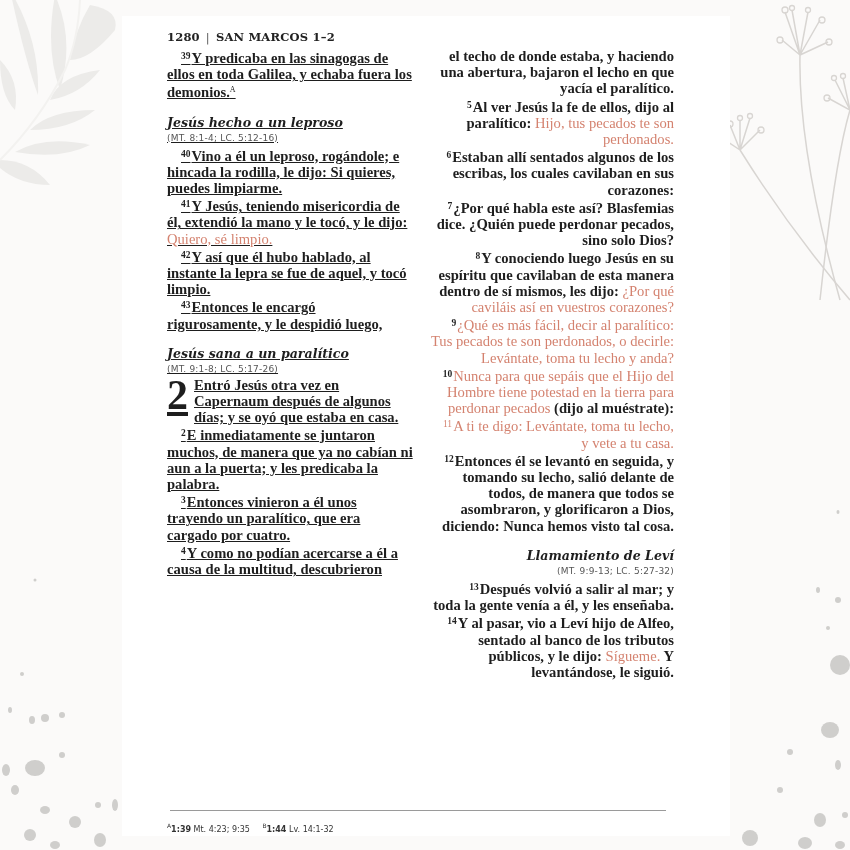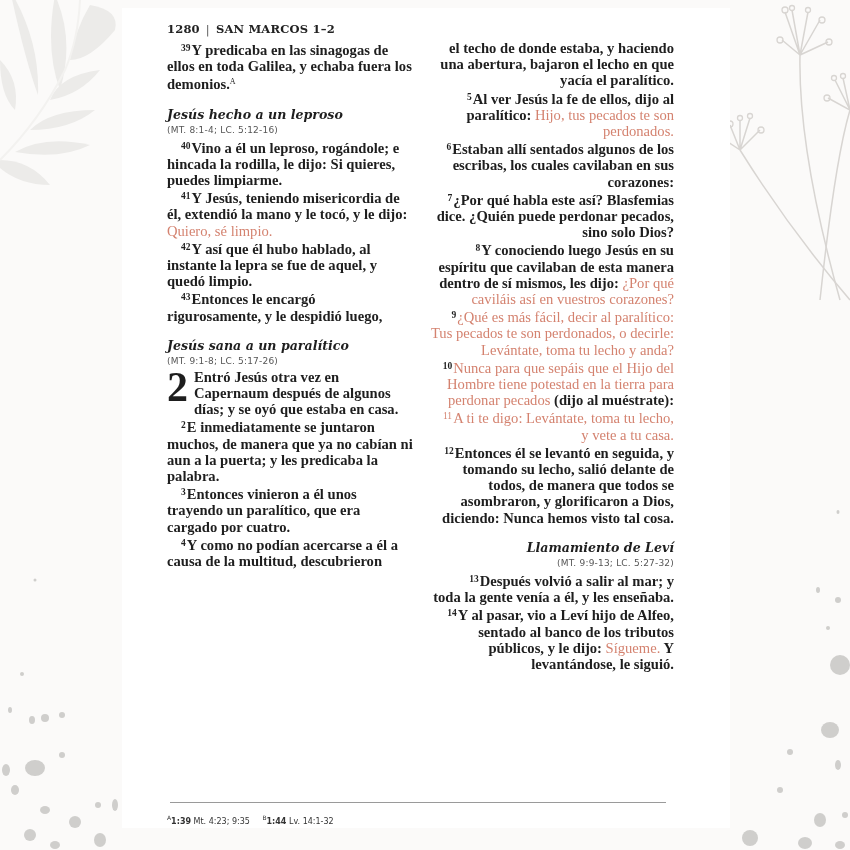--- a/index.html
+++ b/index.html
@@ -5,37 +5,37 @@
   html, body { margin: 0; padding: 0; }
   body {
     width: 850px; height: 850px; position: relative; overflow: hidden;
     background: #fbfaf9;
     font-family: "DejaVu Serif", "Liberation Serif", serif;
   }
   .bg-left, .bg-right { position: absolute; top: 0; height: 850px; }
   .bg-left { left: 0; width: 122px; }
   .bg-right { left: 730px; width: 120px; }
   .page {
-    position: absolute; left: 122px; top: 8px; width: 608px; height: 820px;
+    position: absolute; left: 122px; top: 16px; width: 608px; height: 820px;
     background: #ffffff;
   }
   .running-head {
     position: absolute; left: 45px; top: 14px;
     font-family: "DejaVu Serif", serif; font-weight: bold;
     font-size: 11.5px; color: #222; letter-spacing: 0.2px;
   }
   .running-head .sep { margin: 0 6px; font-weight: normal; color: #555; }
   .col {
     position: absolute; top: 32px; width: 246px;
     font-family: "Liberation Serif", serif;
     font-size: 14.6px; line-height: 16.2px; color: #1e1e1e;
     font-weight: bold;
     text-align: left;
   }
-  .col.left { left: 45px; }
+  .col.left { left: 45px; text-decoration: underline; }
   .col.right { left: 306px; text-align: right; }
   .p { margin: 0; text-indent: 14px; }
   .p.noind { text-indent: 0; }
   .vn { font-size: 9.5px; vertical-align: 4px; margin-right: 1px; }
   .red { color: #d4826f; font-weight: normal; }
   .fn-mark { font-size: 8px; vertical-align: 5px; font-weight: normal; }
   .heading {
     font-family: "DejaVu Serif", serif; font-style: italic; font-weight: bold;
     font-size: 12.6px; margin-top: 14px; line-height: 16px; color: #1e1e1e;
   }
@@ -159,21 +159,21 @@
     <div class="heading">Jesús hecho a un leproso</div>
     <div class="xref">(MT. 8:1-4; LC. 5:12-16)</div>
 
     <p class="p">
       <span class="vn">40</span><span>Vino a él un leproso, rogándole; e hincada la rodilla, le dijo: Si quieres, puedes limpiarme.</span>
     </p>
     <p class="p">
       <span class="vn">41</span><span>Y Jesús, teniendo misericordia de él, extendió la mano y le tocó, y le dijo: </span><span class="red">Quiero, sé limpio.</span>
     </p>
     <p class="p">
-      <span class="vn">42</span><span>Y así que él hubo hablado, al instante la lepra se fue de aquel, y quedó limpio.</span>
+      <span class="vn">42</span><span>Y así que él hubo hablado, al instante la lepra se fue de aquel, y tocó limpio.</span>
     </p>
     <p class="p">
       <span class="vn">43</span><span>Entonces le encargó rigurosamente, y le despidió luego,</span>
     </p>
 
     <div class="heading">Jesús sana a un paralítico</div>
     <div class="xref">(MT. 9:1-8; LC. 5:17-26)</div>
 
     <div class="chapter">
       <span class="dropcap">2</span>

